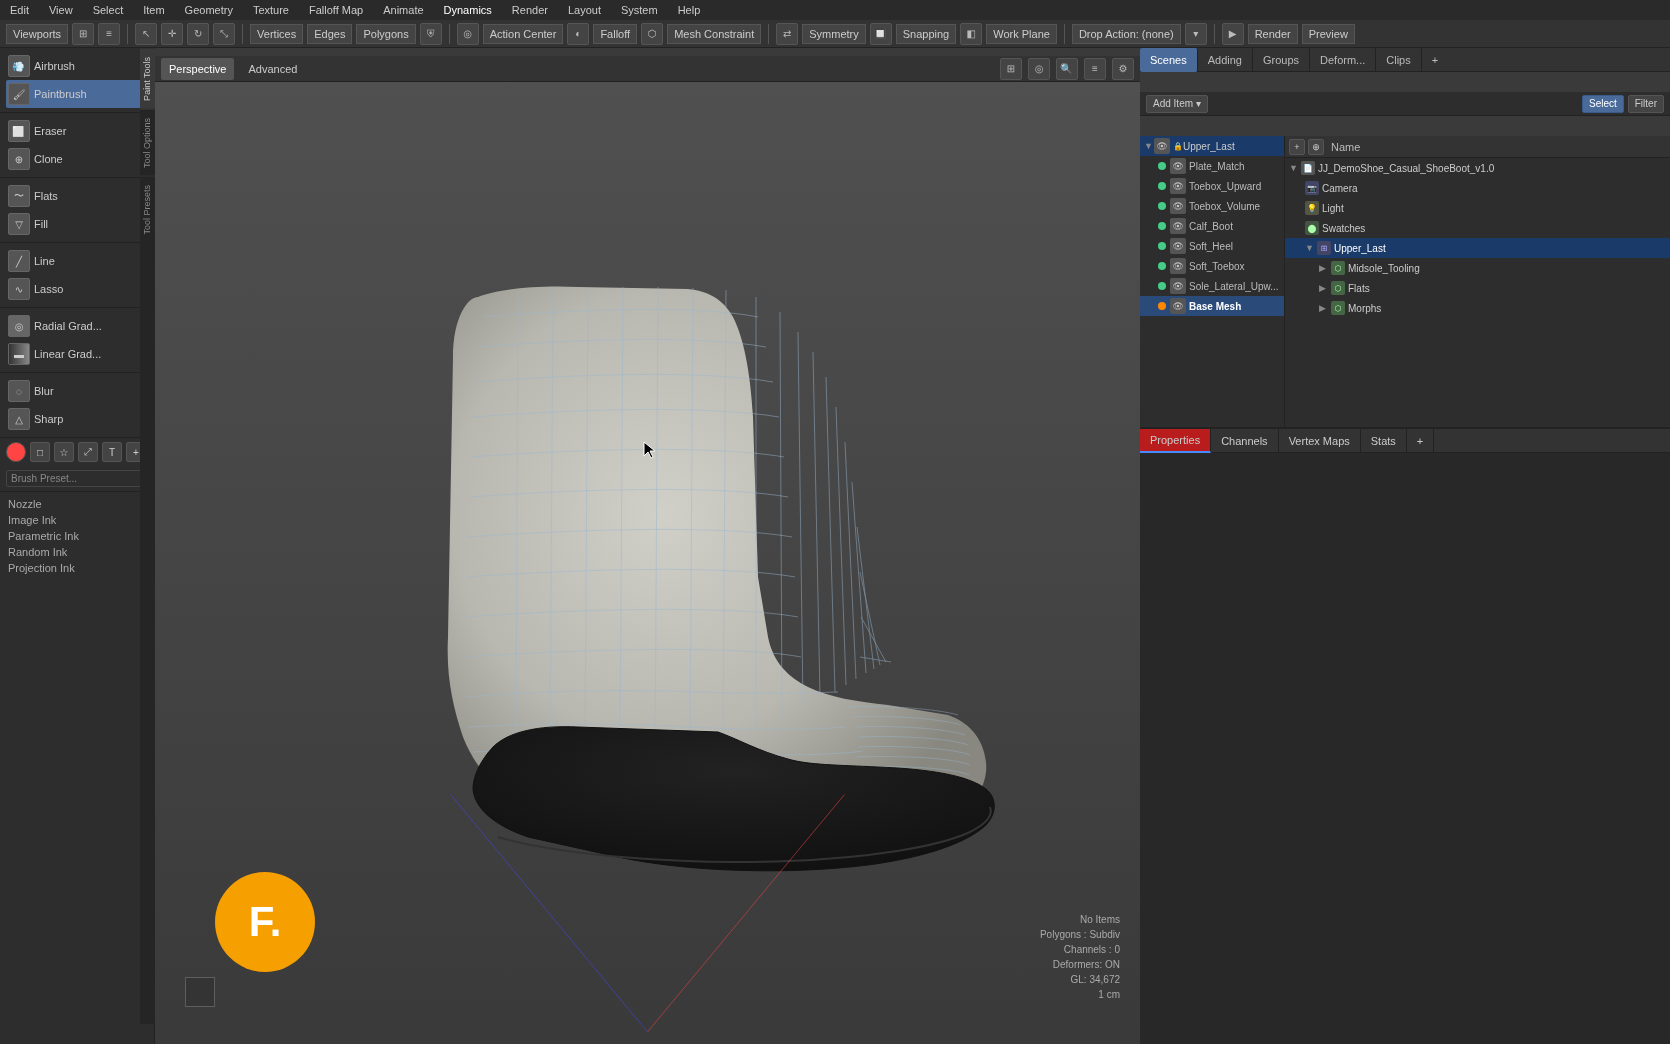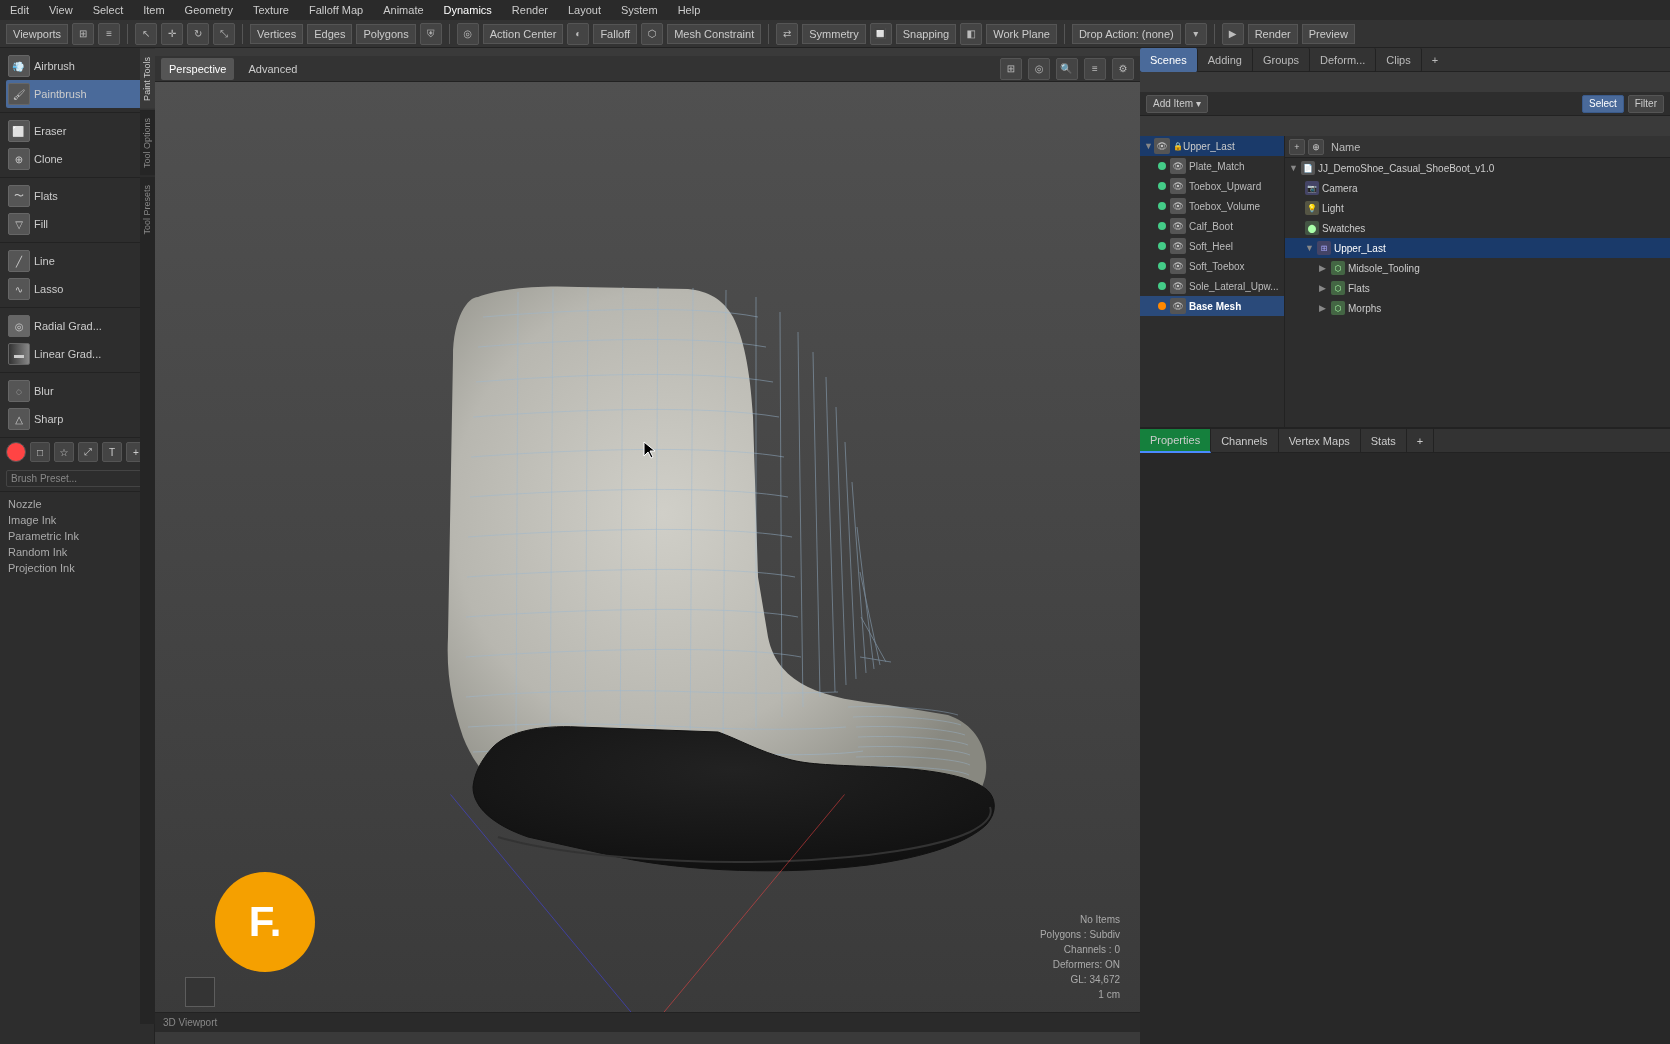--- a/index.html
+++ b/index.html
@@ -366,21 +366,21 @@
     }
     .props-tab-item {
       padding: 0 10px;
       height: 24px;
       display: flex; align-items: center;
       cursor: pointer;
       font-size: 11px;
       color: #ccc;
       border-right: 1px solid #222;
     }
-    .props-tab-item.active { background: #15803d; border-bottom: 2px solid #4a8aff; }
+    .props-tab-item.active { background: #b91c1c; border-bottom: 2px solid #4a8aff; }
 
     
     #vertical-tabs {
       position: absolute;
       top: 48px;
       left: 140px;
       width: 15px;
       height: calc(100% - 68px);
       background: #252525;
       display: flex;
@@ -708,23 +708,20 @@
 
     <div style="position:absolute;bottom:25px;left:30px;width:30px;height:30px;border:1px solid #666;background:#333;opacity:0.8;"></div>
 
     <svg style="position:absolute;bottom:60px;left:0;right:0;top:0;pointer-events:none;" width="100%" height="100%">
       <line x1="50%" y1="100%" x2="70%" y2="75%" stroke="#f44" stroke-width="1" opacity="0.5"></line>
       <line x1="50%" y1="100%" x2="30%" y2="75%" stroke="#44f" stroke-width="1" opacity="0.5"></line>
     </svg>
 
   </div>
 
-  <div id="status-bar">
-    <span>3D Viewport</span>
-  </div>
 </div>
 
 <div id="full-right">
 
   <div id="full-right-top">
 
     <div class="panel-header-row" style="height:24px; background:#333; border-bottom:1px solid #222; display:flex; align-items:center; gap:0; padding:0;">
       <div class="ph-tab active" style="padding:0 10px;height:24px;display:flex;align-items:center;font-size:11px;border-right:1px solid #222;">Scenes</div>
       <div class="ph-tab" style="padding:0 10px;height:24px;display:flex;align-items:center;font-size:11px;border-right:1px solid #222;">Adding</div>
       <div class="ph-tab" style="padding:0 10px;height:24px;display:flex;align-items:center;font-size:11px;border-right:1px solid #222;">Groups</div>

